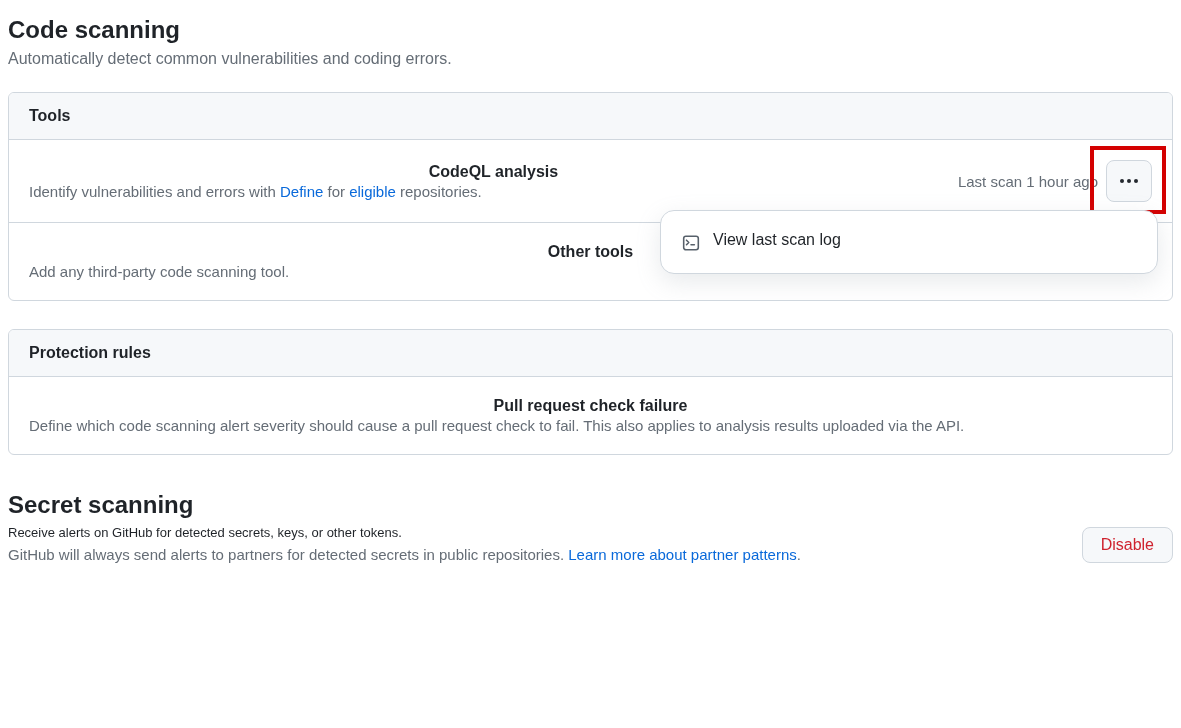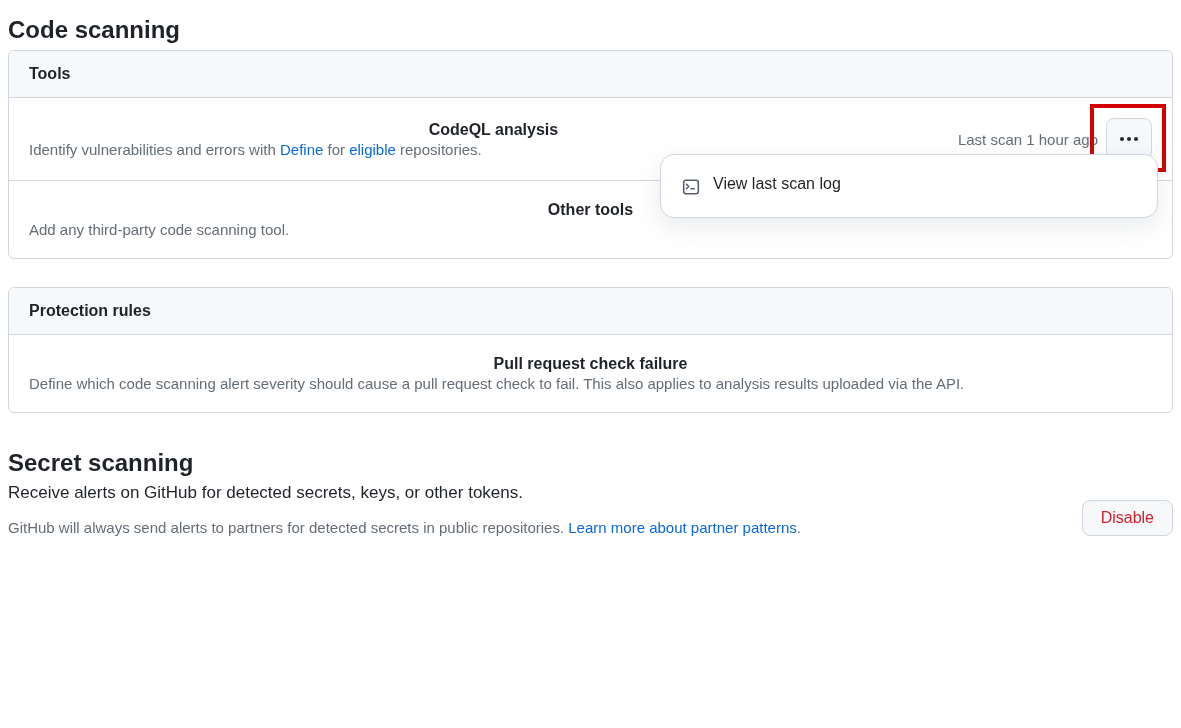--- a/index.html
+++ b/index.html
@@ -94,21 +94,21 @@
       position: absolute;
       border: 4px solid #d40000;
       width: 76px;
       height: 68px;
       top: 6px;
       right: 6px;
       pointer-events: none;
     }
     .dropdown {
       position: absolute;
-      top: 56px;
+      top: 70px;
       right: 14px;
       width: 498px;
       background: #fff;
       border: 1px solid #d0d7de;
       border-radius: 14px;
       box-shadow: 0 8px 24px rgba(140,149,159,0.2);
       padding: 8px;
       z-index: 100;
     }
     .dropdown-item {
@@ -146,23 +146,23 @@
     .section2-left {
       flex: 1;
     }
     .section2-title {
       font-size: 24px;
       font-weight: 600;
       color: #1f2328;
       margin-bottom: 6px;
     }
     .section2-sub {
-      font-size: 17px;
-      color: #1f2328;
-      margin-bottom: 16px;
+      font-size: 13px;
+      color: #1f2328;
+      margin-bottom: 6px;
     }
     .section2-desc {
       font-size: 15px;
       color: #656d76;
     }
     .disable-btn {
       padding: 8px 18px;
       border: 1px solid #d0d7de;
       border-radius: 8px;
       background: #f6f8fa;
@@ -175,20 +175,21 @@
       display: flex;
       align-items: center;
     }
     svg { display: block; }
   </style>
 </head>
 <body>
 
 <div>
   <h2 class="section-title">Code scanning</h2>
+  <p class="section-subtitle">Automatically detect common vulnerabilities and coding errors.</p>
 
   <div class="panel">
     <div class="panel-header">Tools</div>
 
     <div class="panel-row" style="position:relative;">
       <div class="row-left">
         <div class="row-title">CodeQL analysis</div>
         <div class="row-desc">
           <span>Identify vulnerabilities and errors with </span><a href="#" class="link">Define</a><span> for </span><a href="#" class="link">eligible</a><span> repositories.</span>
         </div>

